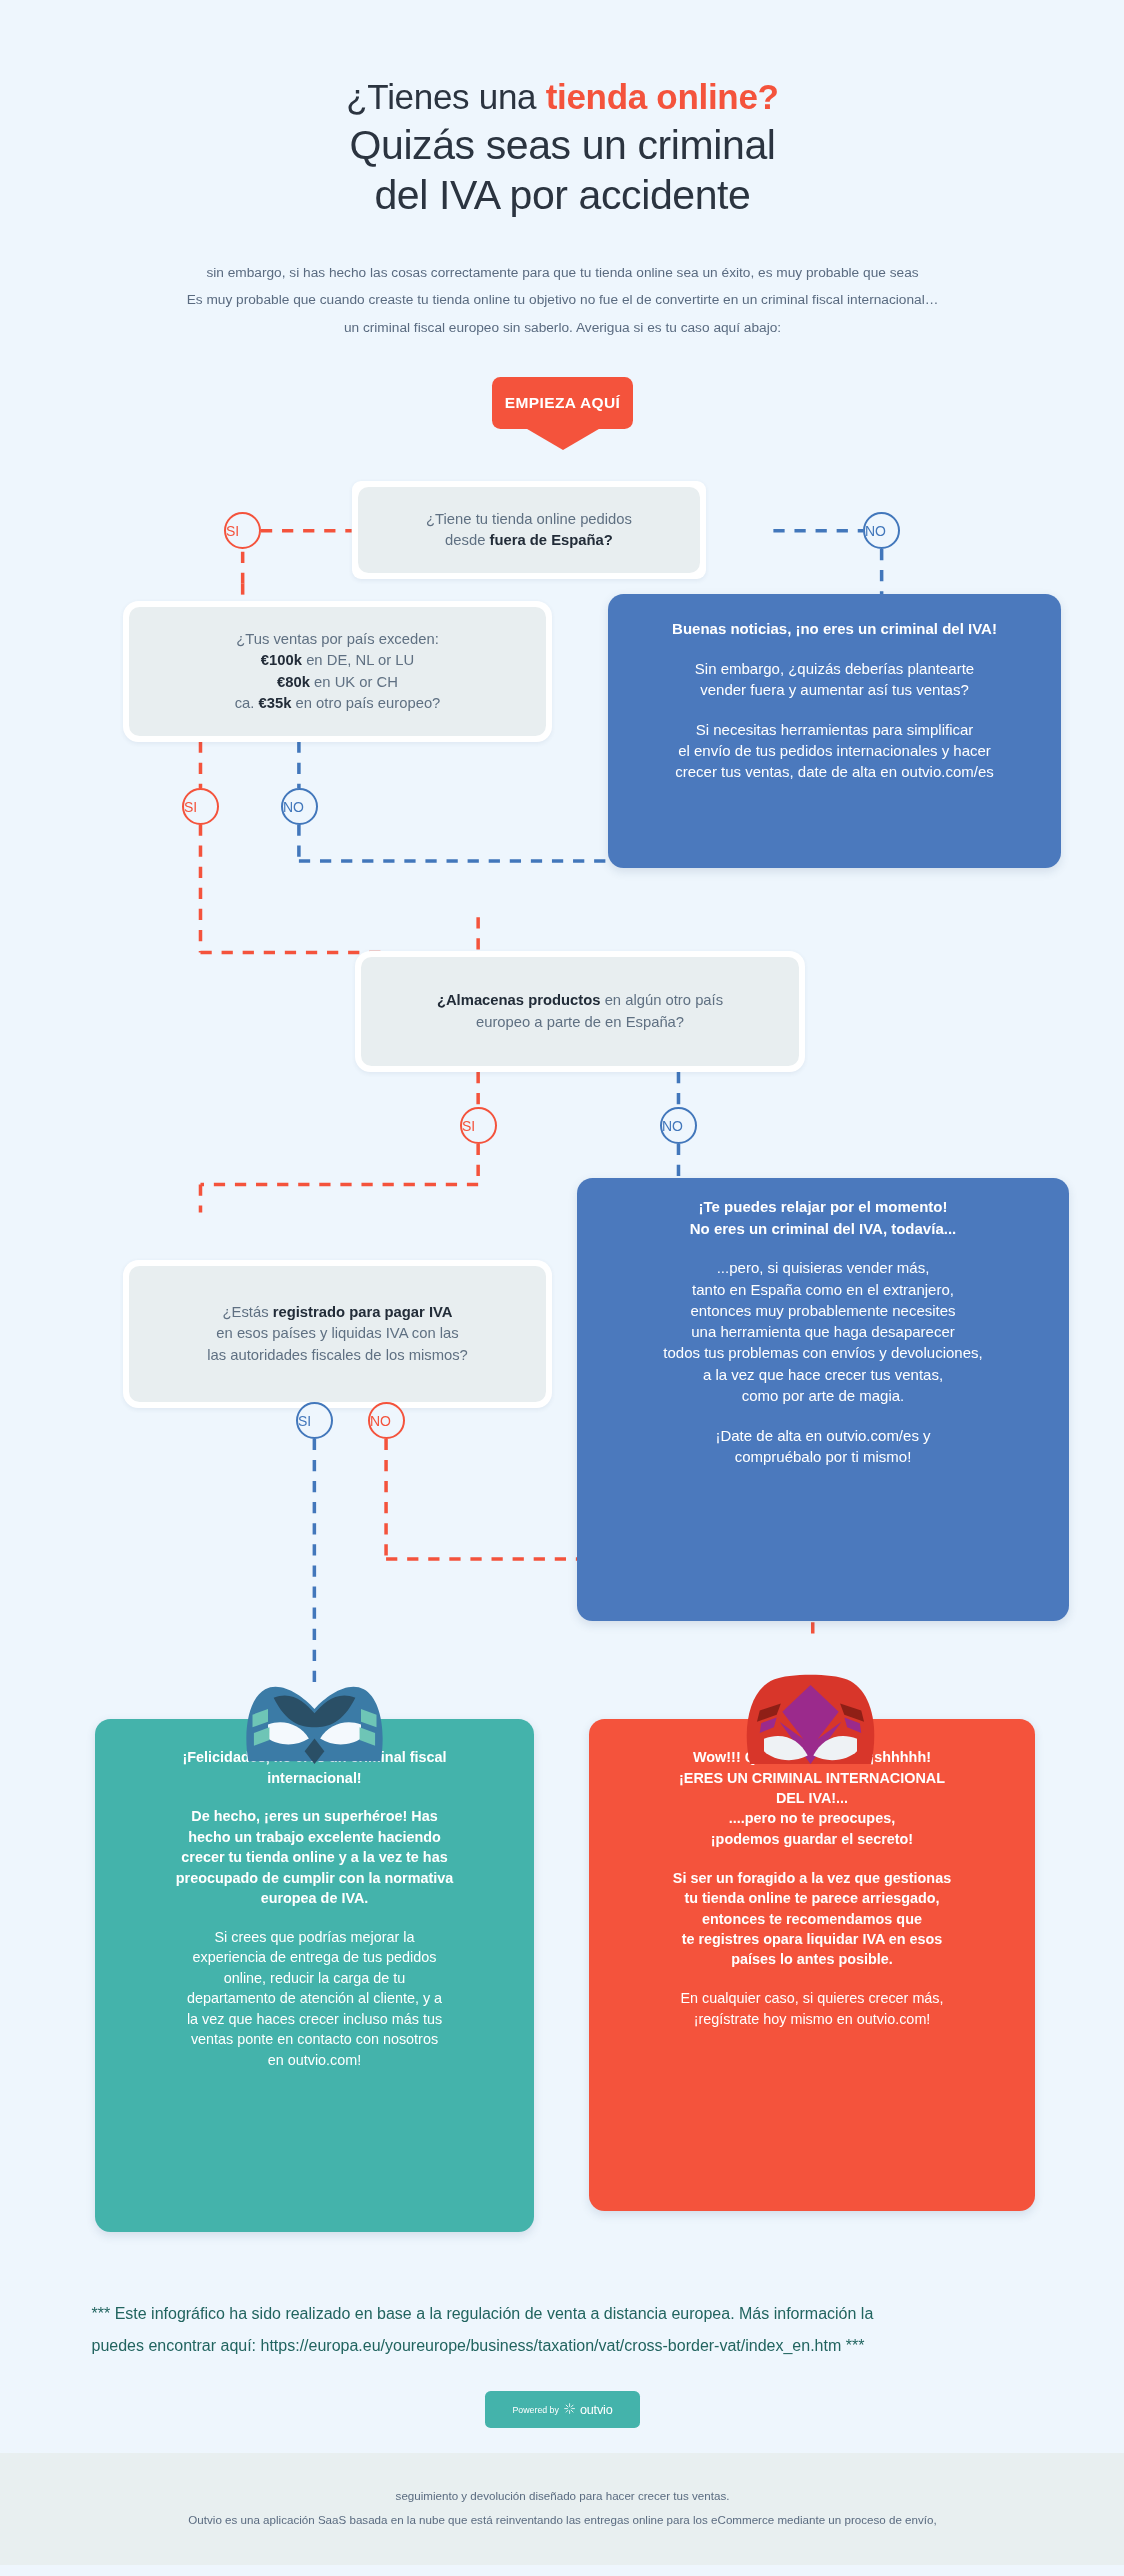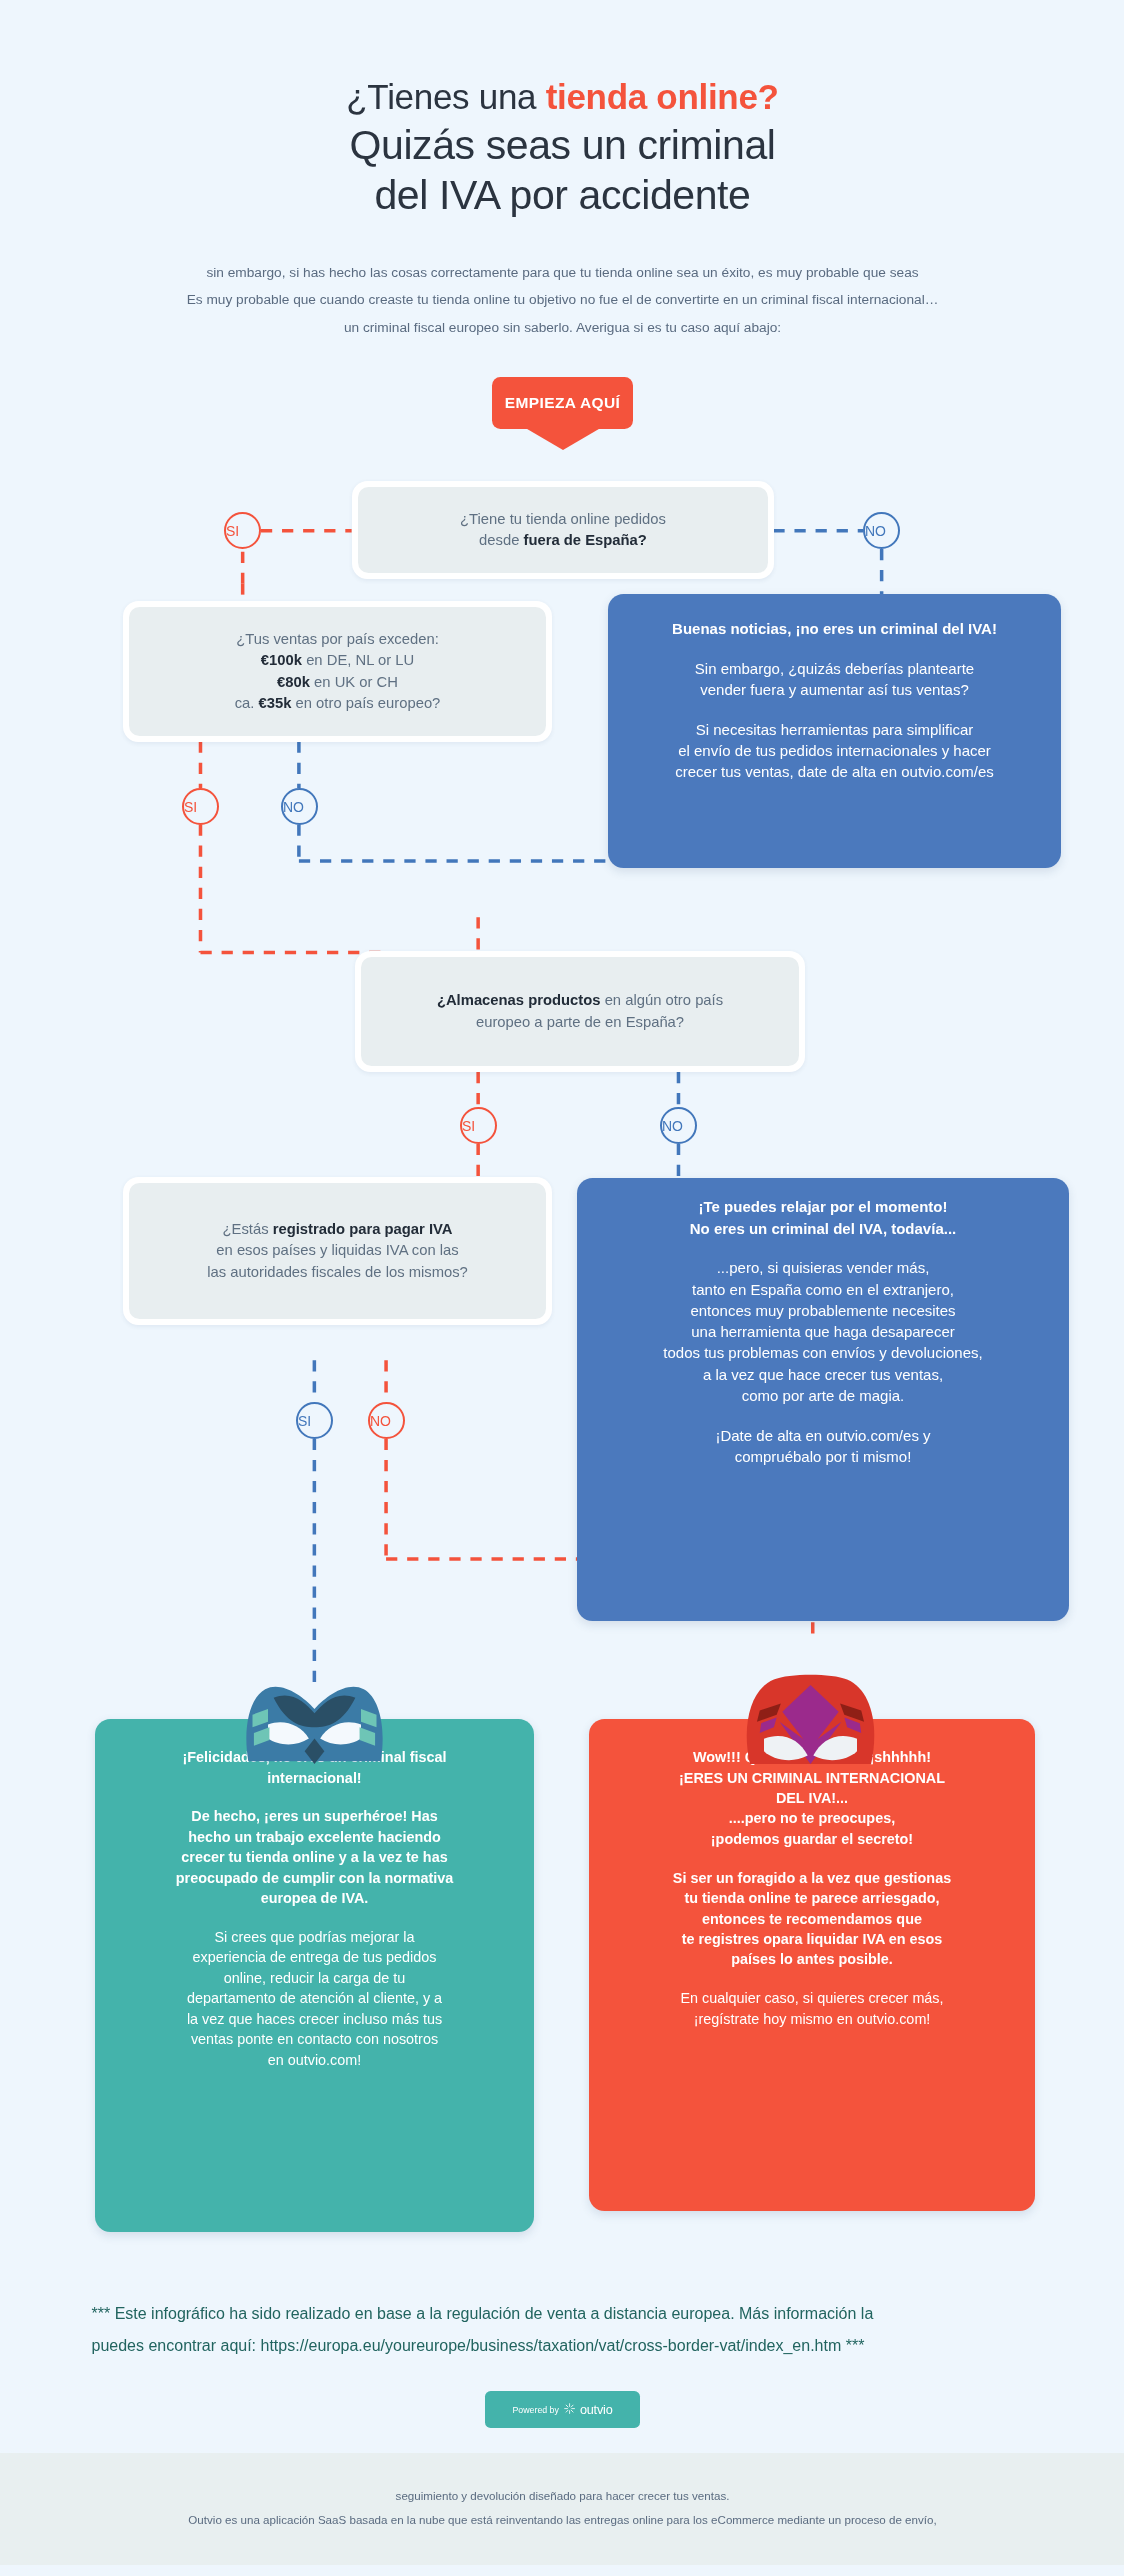--- a/index.html
+++ b/index.html
@@ -220,21 +220,21 @@
       <path d="M 549 1693 L 1156 1693" stroke="#f4533c" stroke-dasharray="16 14"></path>
       <path d="M 1156 1693 L 1156 1810" stroke="#f4533c" stroke-dasharray="16 14"></path>
     </g>
   </svg>
 
   <div class="start-badge">
     <span>EMPIEZA AQUÍ</span>
     <span class="tail"></span>
   </div>
 
-  <div class="qbox" style="left:352px; top:112px; width:422px; height:98px;">
+  <div class="qbox" style="left:352px; top:112px; width:354px; height:98px;border-radius:9px;">
     <div class="qbox-inner">
       <div>
         <div>¿Tiene tu tienda online pedidos</div>
         <div>
           <span>desde </span><b>fuera de España?</b>
         </div>
       </div>
     </div>
   </div>
   <div class="tok si-red" style="left:224px; top:143px;">
@@ -278,21 +278,21 @@
       </div>
     </div>
   </div>
   <div class="tok si-red" style="left:460px; top:738px;">
     <span>SI</span>
   </div>
   <div class="tok no-blue" style="left:660px; top:738px;">
     <span>NO</span>
   </div>
 
-  <div class="qbox" style="left:123px; top:808px; width:429px; height:148px;">
+  <div class="qbox" style="left:123px; top:891px; width:429px; height:148px;">
     <div class="qbox-inner">
       <div>
         <div><span>¿Estás </span><b>registrado para pagar IVA</b></div>
         <div>en esos países y liquidas IVA con las</div>
         <div>las autoridades fiscales de los mismos?</div>
       </div>
     </div>
   </div>
   <div class="tok si-blue" style="left:296px; top:1033px;">
     <span>SI</span>

